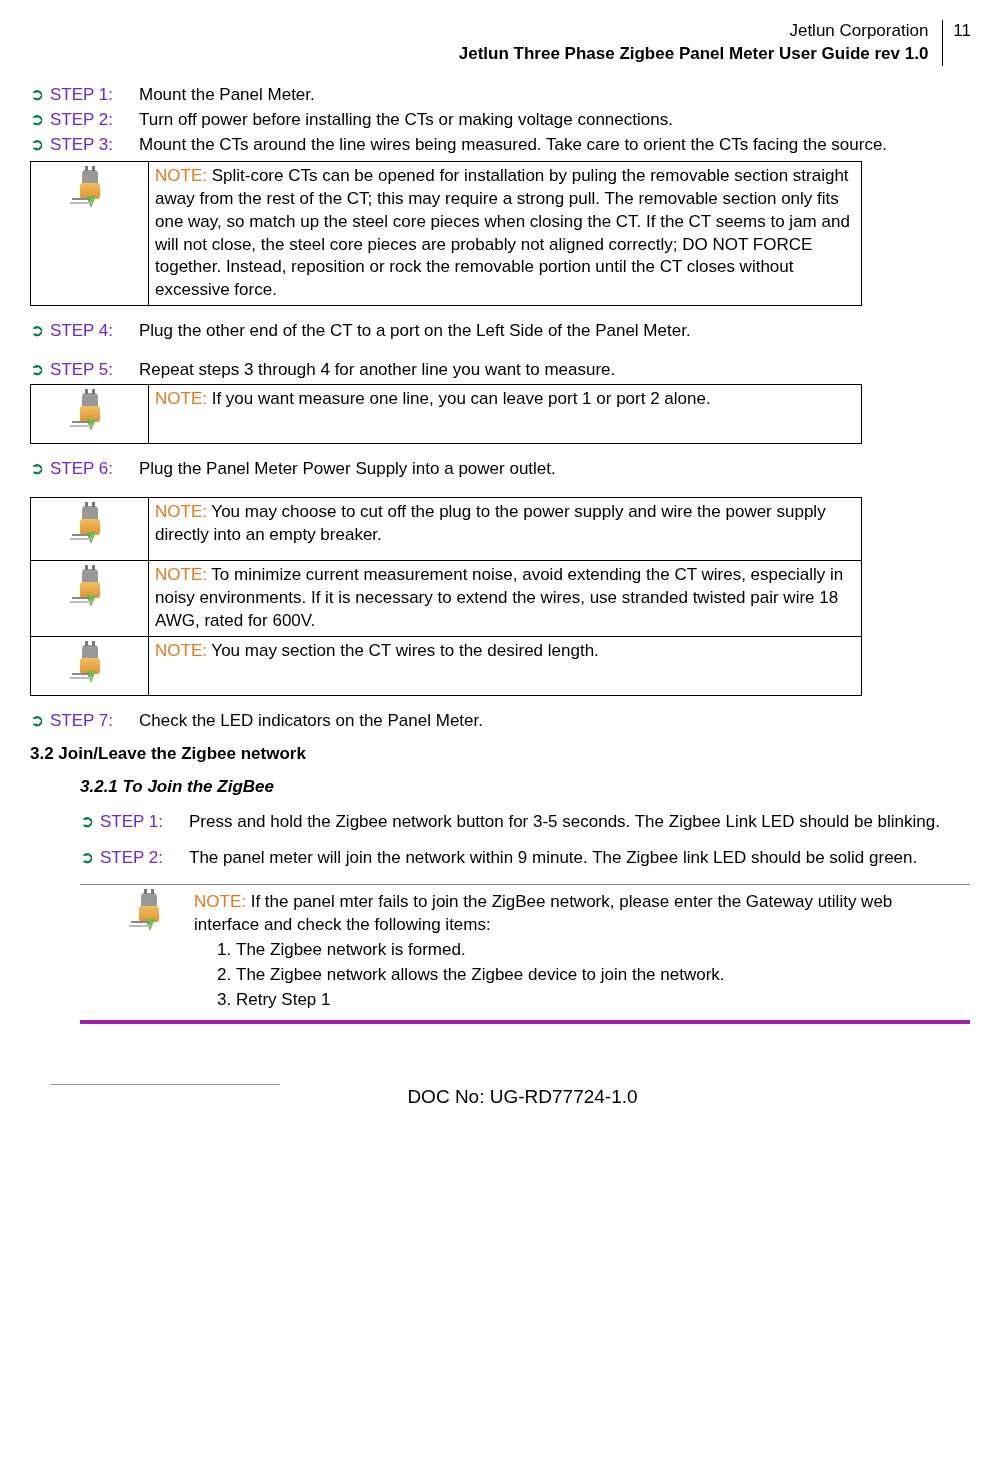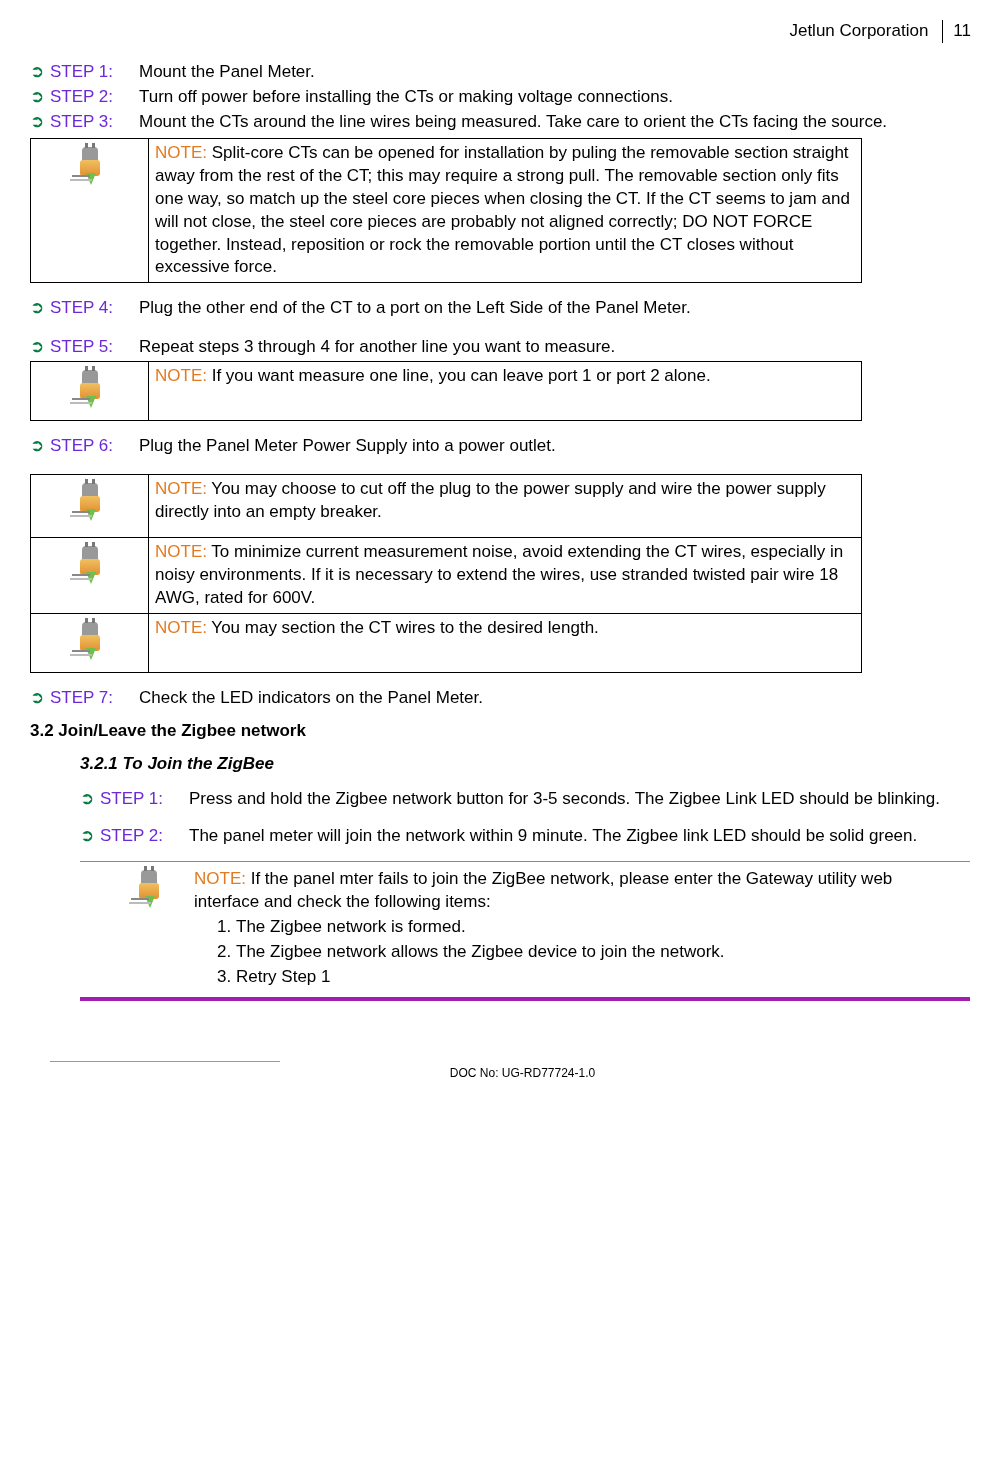--- a/index.html
+++ b/index.html
@@ -166,29 +166,30 @@
       text-align: center;
       position: relative;
     }
     .footer-line {
       position: absolute;
       left: 20px;
       top: 0;
       width: 230px;
       border-top: 1px solid #999;
     }
-    .footer-text { font-size: 12px; margin-left: 44px; }
+    .footer-text { font-size: 19px; margin-left: 44px; }
   </style>
 </head>
 <body>
 
 <div class="header">
   <div class="header-inner">
     <div class="header-left">
       <div class="company">Jetlun Corporation</div>
+      <div class="doc-title">Jetlun Three Phase Zigbee Panel Meter User Guide rev 1.0</div>
     </div>
     <div class="header-right">
       <span class="page-num">11</span>
     </div>
   </div>
 </div>
 
 <div class="steps">
   <div class="step-row">
     <span class="step-bullet">➲</span>

